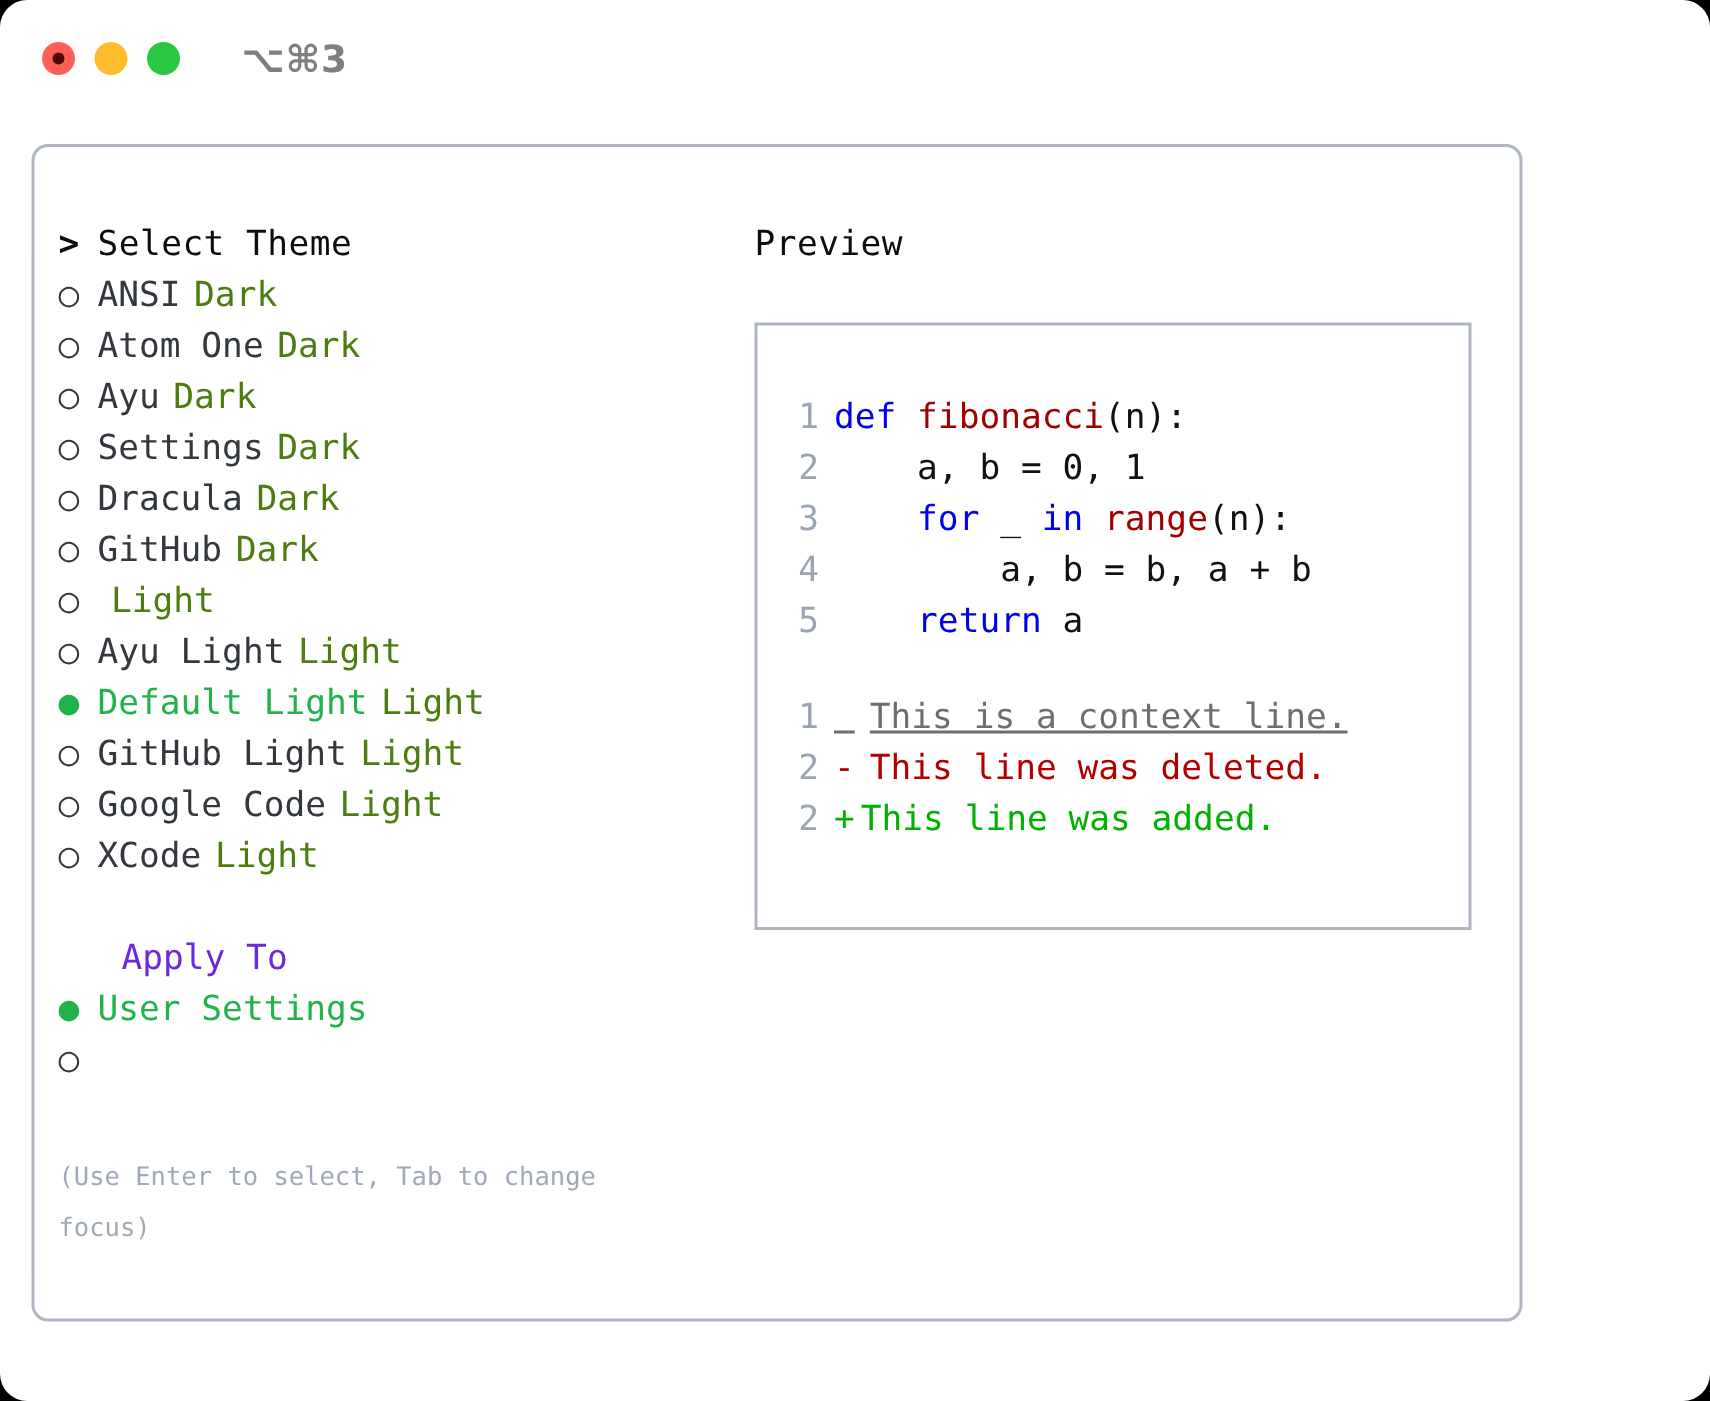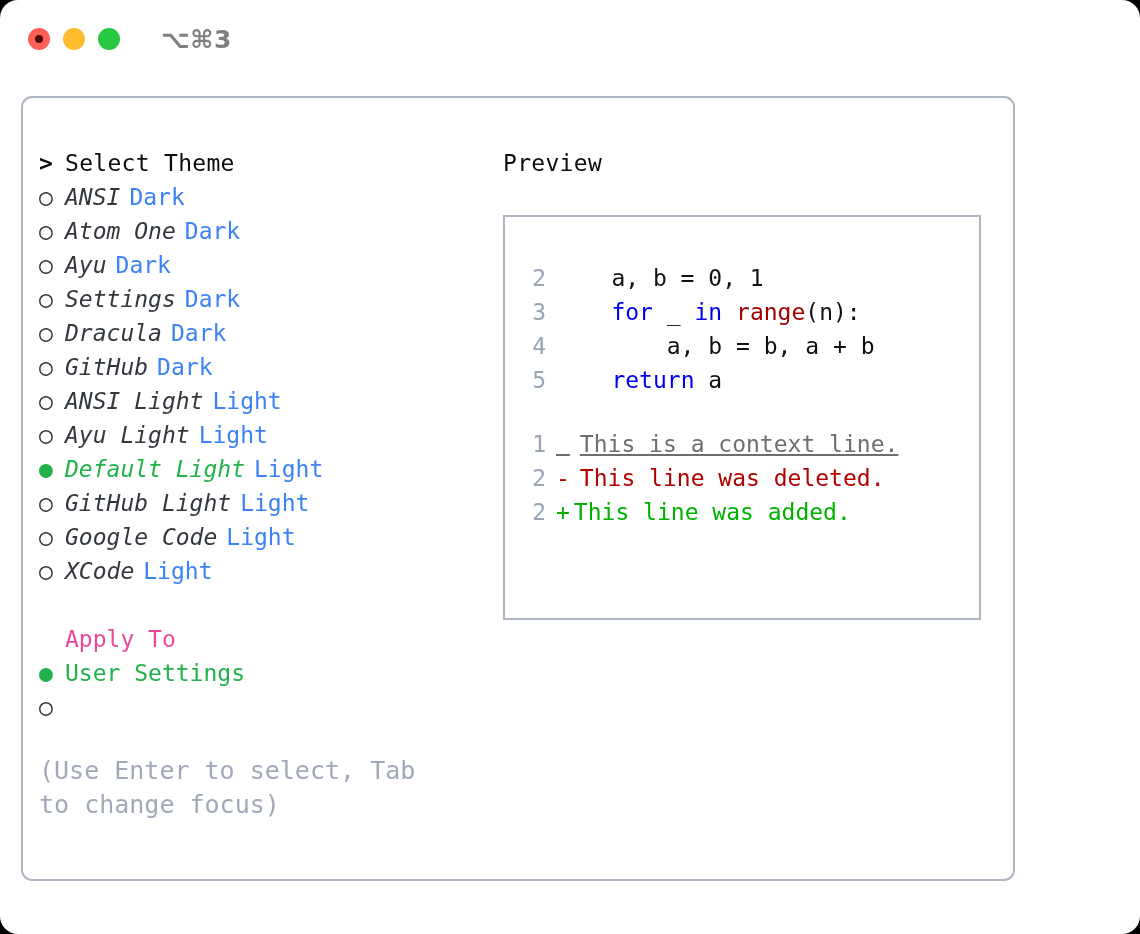--- a/index.html
+++ b/index.html
@@ -105,36 +105,37 @@
   .marker.radio-on  { color: #22b24c; }
   .marker.radio-off { color: #33383f; }
 
   .heading-row .title {
     font-weight: 400;
     color: #0d0d0d;
     letter-spacing: 0.3px;
   }
   .heading-row .marker { font-weight: 700; color: #0d0d0d; }
 
-  .theme-name   { color: #33383f; font-style: italic; }
+  .theme-name   { color: #33383f; }
   .theme-name.selected { color: #22b24c; text-align: right; }
-  .theme-variant{ color: #3b82f6; margin-left: 9px; }
+  .theme-variant{ color: #4d7c0f; margin-left: 9px; }
 
   .subheading {
-    color: #ec4899;
+    color: #6d28d9;
     font-weight: 400;
+    margin-left: 16px;
   }
   .apply-name { color: #33383f; }
   .apply-name.selected { color: #22b24c; }
   .spacer-34 { height: 34px; }
 
   #hint {
-    margin-top: 30px;
+    margin-top: 44px;
     width: 400px;
-    font-size: 25px;
+    font-size: 17px;
     line-height: 34px;
     color: #a0a9b8;
     white-space: normal;
   }
 
   
   #right-col {
     position: absolute;
     left: 480px;
     top: 48px;
@@ -213,21 +214,21 @@
       <div class="row">
         <span class="marker radio-off">○</span><span class="theme-name">Settings</span><span class="theme-variant">Dark</span>
       </div>
       <div class="row">
         <span class="marker radio-off">○</span><span class="theme-name">Dracula</span><span class="theme-variant">Dark</span>
       </div>
       <div class="row">
         <span class="marker radio-off">○</span><span class="theme-name">GitHub</span><span class="theme-variant">Dark</span>
       </div>
       <div class="row">
-        <span class="marker radio-off">○</span><span class="theme-name">ANSI Light</span><span class="theme-variant">Light</span>
+        <span class="marker radio-off">○</span><span class="theme-variant">Light</span>
       </div>
       <div class="row">
         <span class="marker radio-off">○</span><span class="theme-name">Ayu Light</span><span class="theme-variant">Light</span>
       </div>
       <div class="row">
         <span class="marker radio-on">●</span><span class="theme-name selected">Default Light</span><span class="theme-variant">Light</span>
       </div>
       <div class="row">
         <span class="marker radio-off">○</span><span class="theme-name">GitHub Light</span><span class="theme-variant">Light</span>
       </div>
@@ -251,20 +252,21 @@
       </div>
 
       <div id="hint">(Use Enter to select, Tab to change focus)</div>
     </div>
 
     <div id="right-col">
       <div id="preview-title">Preview</div>
 
       <div id="preview-box">
 
+        <div class="code-line"><span class="lineno">1</span><span class="kw">def </span><span class="fn">fibonacci</span><span class="plain">(n):</span></div>
 
         <div class="code-line"><span class="lineno">2</span><span class="plain">    a, b = 0, 1</span></div>
 
         <div class="code-line"><span class="lineno">3</span><span class="plain">    </span><span class="kw">for</span><span class="plain"> _ </span><span class="kw">in </span><span class="fn">range</span><span class="plain">(n):</span></div>
 
         <div class="code-line"><span class="lineno">4</span><span class="plain">        a, b = b, a + b</span></div>
 
         <div class="code-line"><span class="lineno">5</span><span class="plain">    </span><span class="kw">return</span><span class="plain"> a</span></div>
 
         <div class="gap"></div>

